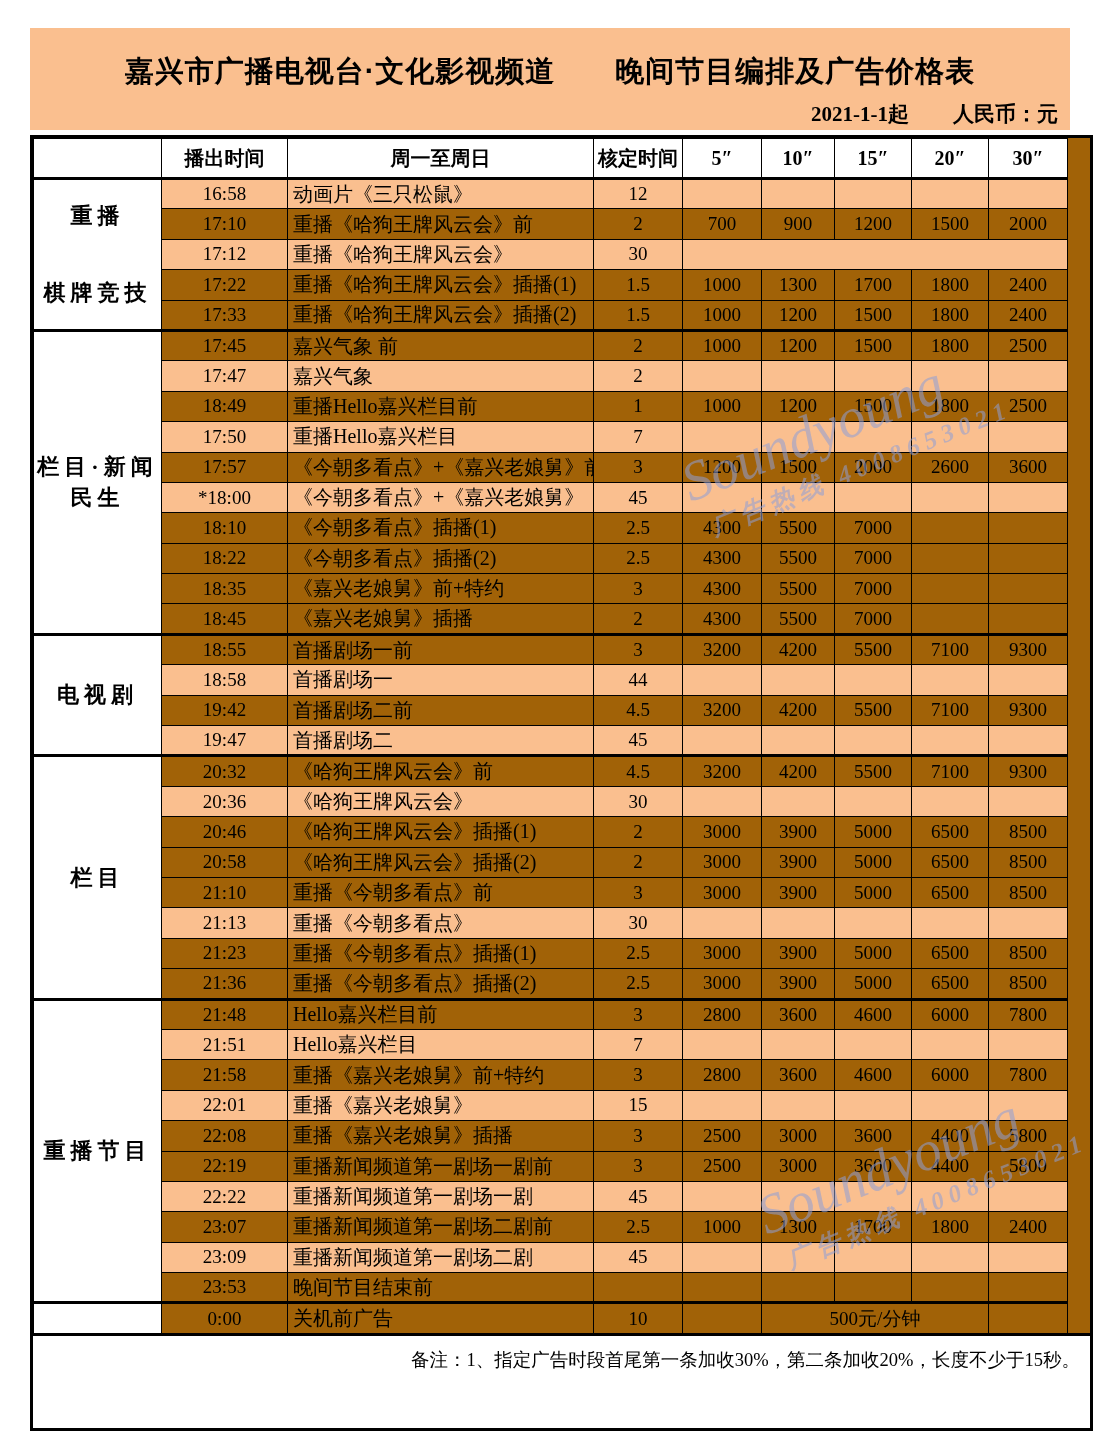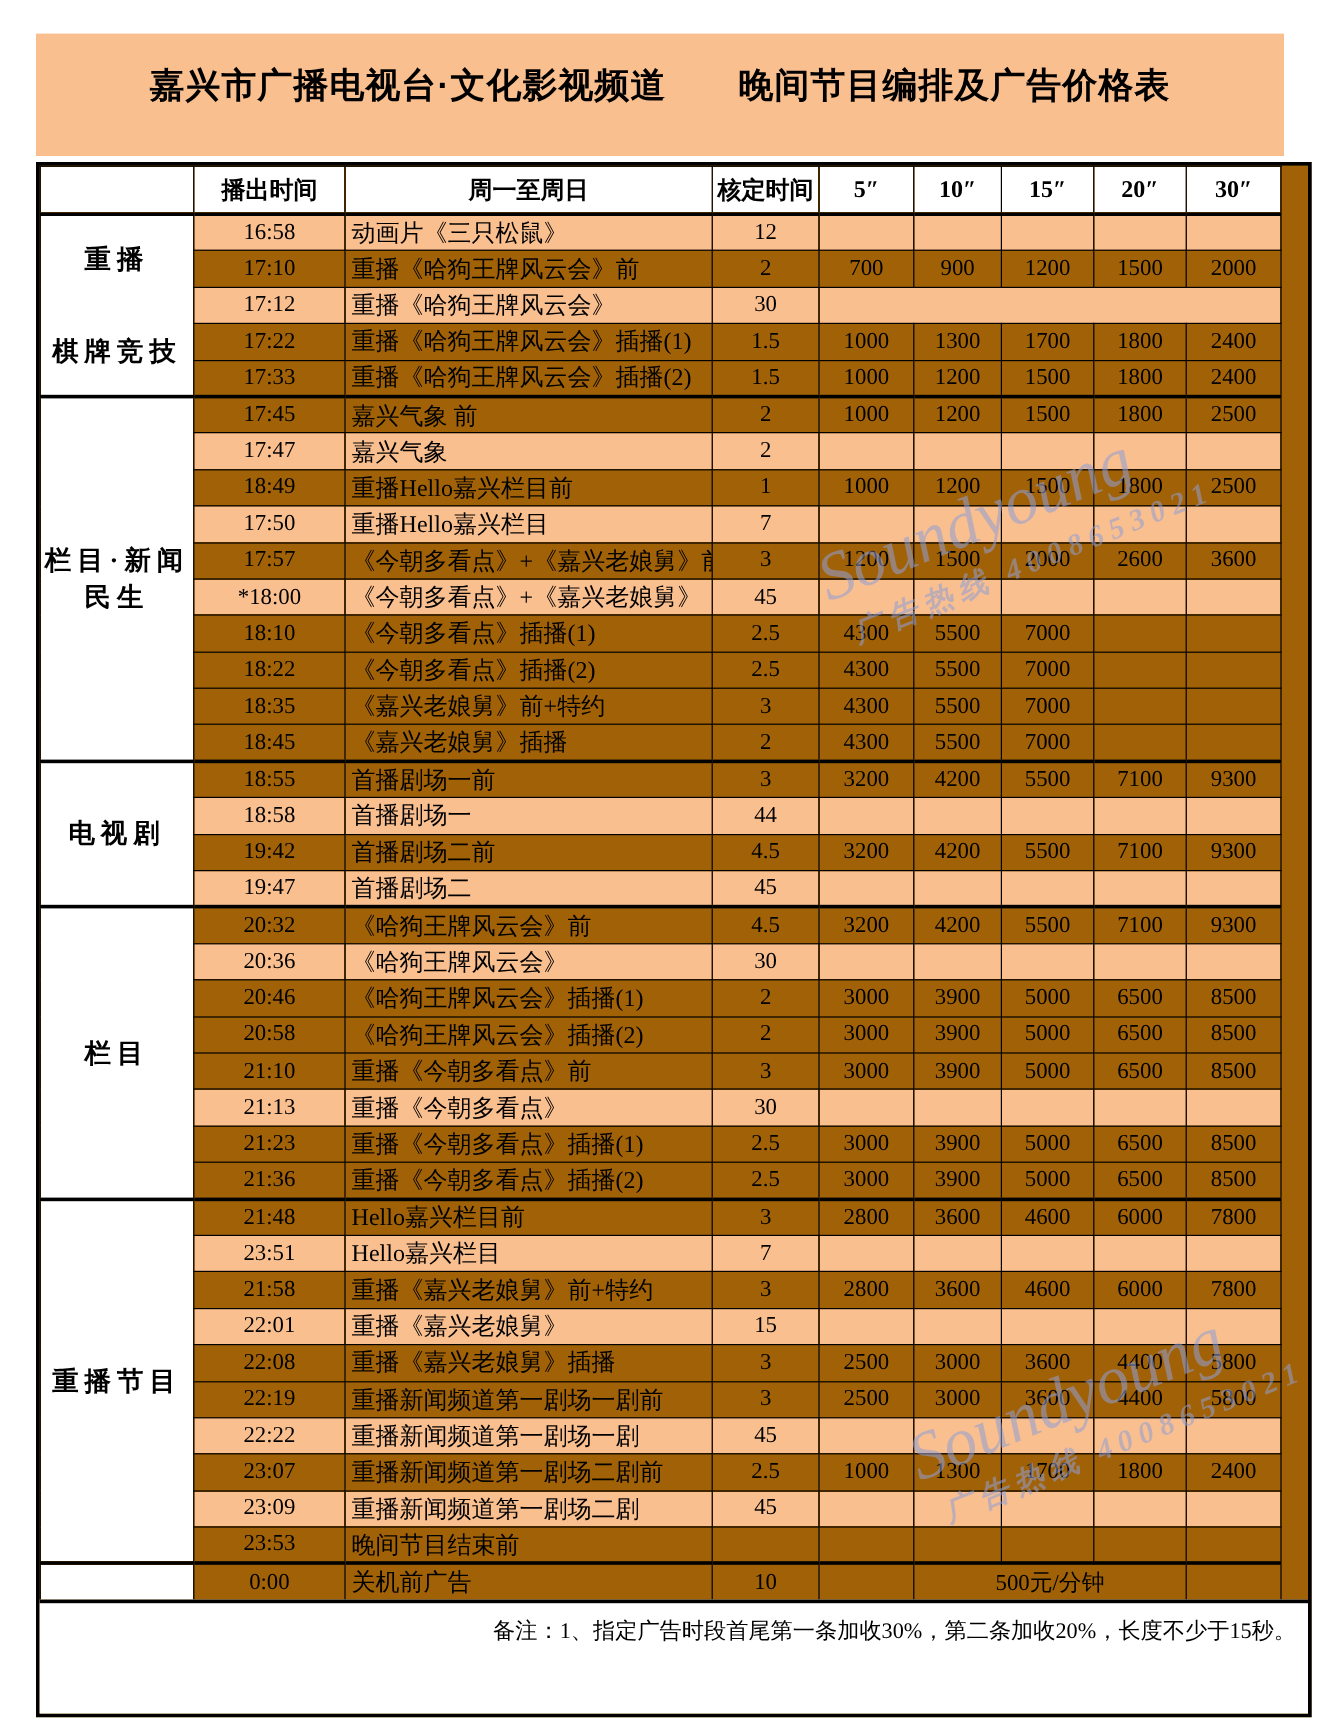--- a/index.html
+++ b/index.html
@@ -60,20 +60,23 @@
   .wm1{left:672px;top:455px;}
   .wm2{left:748px;top:1188px;}
 </style>
 </head>
 <body>
 
 <div class="page">
 
   <div class="banner">
     <div class="title">嘉兴市广播电视台·文化影视频道　　晚间节目编排及广告价格表</div>
+    <div class="subline">
+      <span>2021-1-1起</span><span class="gap"></span><span>人民币：元</span>
+    </div>
   </div>
 
   <div class="frame">
     <table>
       <colgroup>
         <col style="width:128px">
           <col style="width:126px">
           <col style="width:306px">
         <col style="width:89px">
           <col style="width:79px">
@@ -383,21 +386,21 @@
             <td>21:48</td>
             <td class="program">Hello嘉兴栏目前</td>
             <td>3</td>
             <td>2800</td>
             <td>3600</td>
             <td>4600</td>
             <td>6000</td>
             <td>7800</td>
           </tr>
           <tr class="hl">
-            <td>23:51</td>
+            <td>21:51</td>
             <td class="program">Hello嘉兴栏目</td>
             <td>7</td>
             <td></td>
             <td></td>
             <td></td>
             <td></td>
             <td></td>
           </tr>
           <tr>
             <td>21:58</td>

